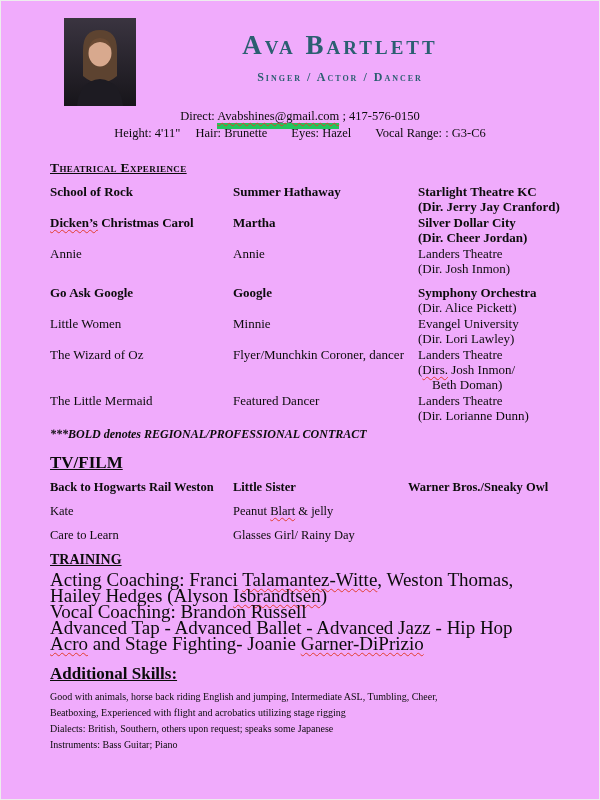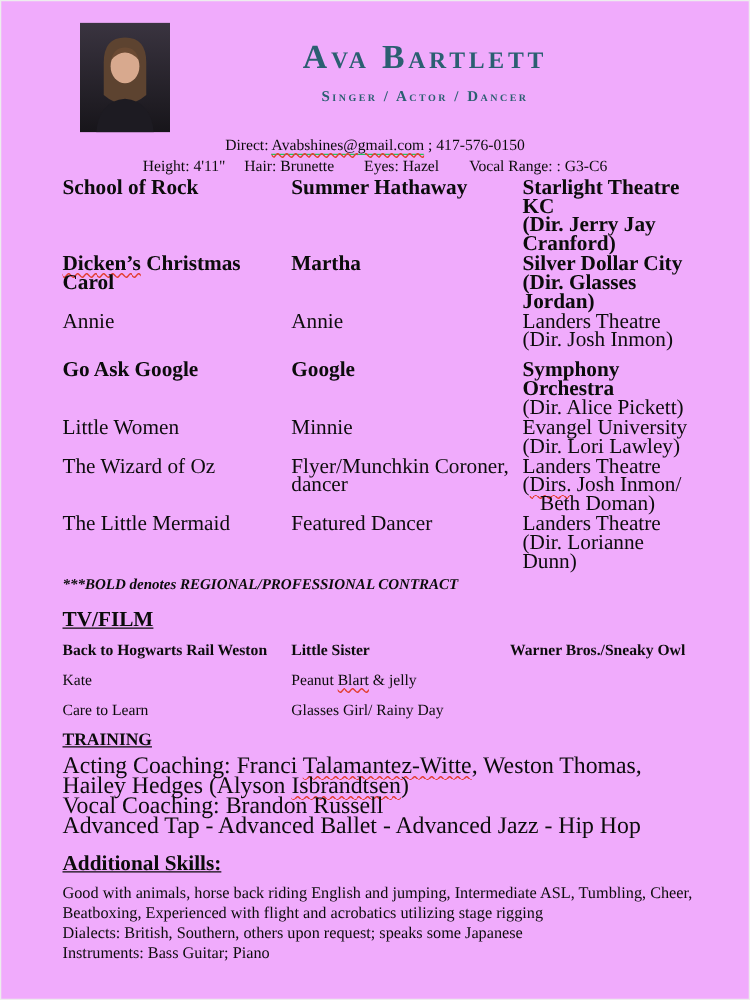--- a/index.html
+++ b/index.html
@@ -10,45 +10,45 @@
   }
   
   .header{position:relative;height:106px;}
   .photo{position:absolute;left:64px;top:18px;width:72px;height:88px;overflow:hidden;}
   .title-block{position:absolute;left:140px;right:60px;top:30px;text-align:center;}
   .name{font-size:27px;font-weight:bold;font-variant:small-caps;letter-spacing:3px;color:#2b5f71;}
   .subtitle{margin-top:9px;font-size:12px;font-weight:bold;font-variant:small-caps;letter-spacing:2px;color:#2b5f71;}
   
   .contact{text-align:center;font-size:12.5px;line-height:17px;margin-top:2px;}
   .gap{margin-left:15px}.gap2{margin-left:24px}
-  .email{border-bottom:1px solid #22c55e;}
+  .email{border-bottom:6px solid #22c55e;}
   .sq{
     text-decoration-line:underline;text-decoration-style:wavy;
     text-decoration-color:#e23d2e;text-decoration-thickness:1px;text-underline-offset:2px;
   }
   
   .section{margin:0 38px 0 50px;}
   .sec-head{font-weight:bold;text-decoration:underline;font-size:17px;}
   .sec-head.smallcaps{font-variant:small-caps;font-size:13.5px;letter-spacing:.4px;margin-top:18px;margin-bottom:8px;}
   .sec-head.tv{margin-top:11px;margin-bottom:7px;}
   .sec-head.big{font-size:14px;margin-top:6px;margin-bottom:4px;}
   .sec-head.skills{margin-top:12px;margin-bottom:5px;}
   
-  .trow{display:grid;grid-template-columns:183px 185px 1fr;font-size:17px;line-height:15px;margin-bottom:1px;font-family:Liberation Serif, serif;}
+  .trow{display:grid;grid-template-columns:183px 185px 1fr;font-size:13px;line-height:15px;margin-bottom:1px;font-family:Liberation Serif, serif;}
   .trow:nth-child(3){margin-bottom:9px;}
   .trow.b span{font-weight:bold;}
   .vline.plain span{font-weight:normal;}
   .vline.ind{padding-left:14px;}
   .bold-note{font-weight:bold;font-style:italic;font-size:12px;margin-top:4px;}
   
   .tvrow{display:grid;grid-template-columns:183px 175px 1fr;font-size:12.5px;line-height:15px;margin-bottom:9px;}
   .tvrow.b span{font-weight:bold;}
   
   .pline{font-size:19px;line-height:16px;}
-  .skills-lines .pline{font-size:13px;}
+  .skills-lines .pline{font-size:10px;}
 </style>
 </head>
 <body>
 
 <div class="page">
 
   <div class="header">
     <div class="photo">
       <svg viewBox="0 0 72 88" width="72" height="88" xmlns="http://www.w3.org/2000/svg">
         <defs>
@@ -69,35 +69,36 @@
       <div class="subtitle">Singer / Actor / Dancer</div>
     </div>
   </div>
 
   <div class="contact">
     <div class="contact-line"><span>Direct:  </span><span class="email sq">Avabshines@gmail.com</span><span> ; 417-576-0150</span></div>
     <div class="contact-line"><span>Height: 4'11"</span><span class="gap">Hair: Brunette</span><span class="gap2">Eyes: Hazel</span><span class="gap2">Vocal Range: : G3-C6</span></div>
   </div>
 
   <div class="section">
+    <div class="sec-head smallcaps">Theatrical Experience</div>
     <div>
         <div class="trow b">
           <div class="cell"><span>School of Rock</span></div>
           <div class="cell"><span>Summer Hathaway</span></div>
           <div class="cell">
             <div class="vline"><span>Starlight Theatre KC</span></div>
             <div class="vline"><span>(Dir. Jerry Jay Cranford)</span></div>
           </div>
         </div>
         <div class="trow b">
           <div class="cell"><span class="sq">Dicken’s</span><span> Christmas Carol</span></div>
           <div class="cell"><span>Martha</span></div>
           <div class="cell">
             <div class="vline"><span>Silver Dollar City</span></div>
-            <div class="vline"><span>(Dir. Glasses Jordan)</span></div>
+            <div class="vline"><span>(Dir. Cheer Jordan)</span></div>
           </div>
         </div>
         <div class="trow">
           <div class="cell"><span>Annie</span></div>
           <div class="cell"><span>Annie</span></div>
           <div class="cell">
             <div class="vline"><span>Landers Theatre</span></div>
             <div class="vline"><span>(Dir. Josh Inmon)</span></div>
           </div>
         </div>
@@ -156,20 +157,21 @@
         </div>
       </div>
   </div>
 
   <div class="section">
     <div class="sec-head big">TRAINING</div>
     <div>
         <div class="pline"><span>Acting Coaching:  Franci </span><span class="sq">Talamantez-Witte</span><span>, Weston Thomas, Hailey Hedges (Alyson </span><span class="sq">Isbrandtsen</span><span>)</span></div>
         <div class="pline"><span>Vocal Coaching:  Brandon Russell</span></div>
         <div class="pline"><span>Advanced Tap - Advanced Ballet - Advanced Jazz - Hip Hop</span></div>
+        <div class="pline"><span class="sq">Acro</span><span> and Stage Fighting- Joanie </span><span class="sq">Garner-DiPrizio</span></div>
       </div>
   </div>
 
   <div class="section skills-lines">
     <div class="sec-head skills">Additional Skills:</div>
     <div>
         <div class="pline"><span>Good with animals, horse back riding English and jumping, Intermediate ASL, Tumbling, Cheer,</span></div>
         <div class="pline"><span>Beatboxing, Experienced with flight and acrobatics utilizing stage rigging</span></div>
         <div class="pline"><span>Dialects:  British, Southern, others upon request; speaks some Japanese</span></div>
         <div class="pline"><span>Instruments: Bass Guitar; Piano</span></div>

